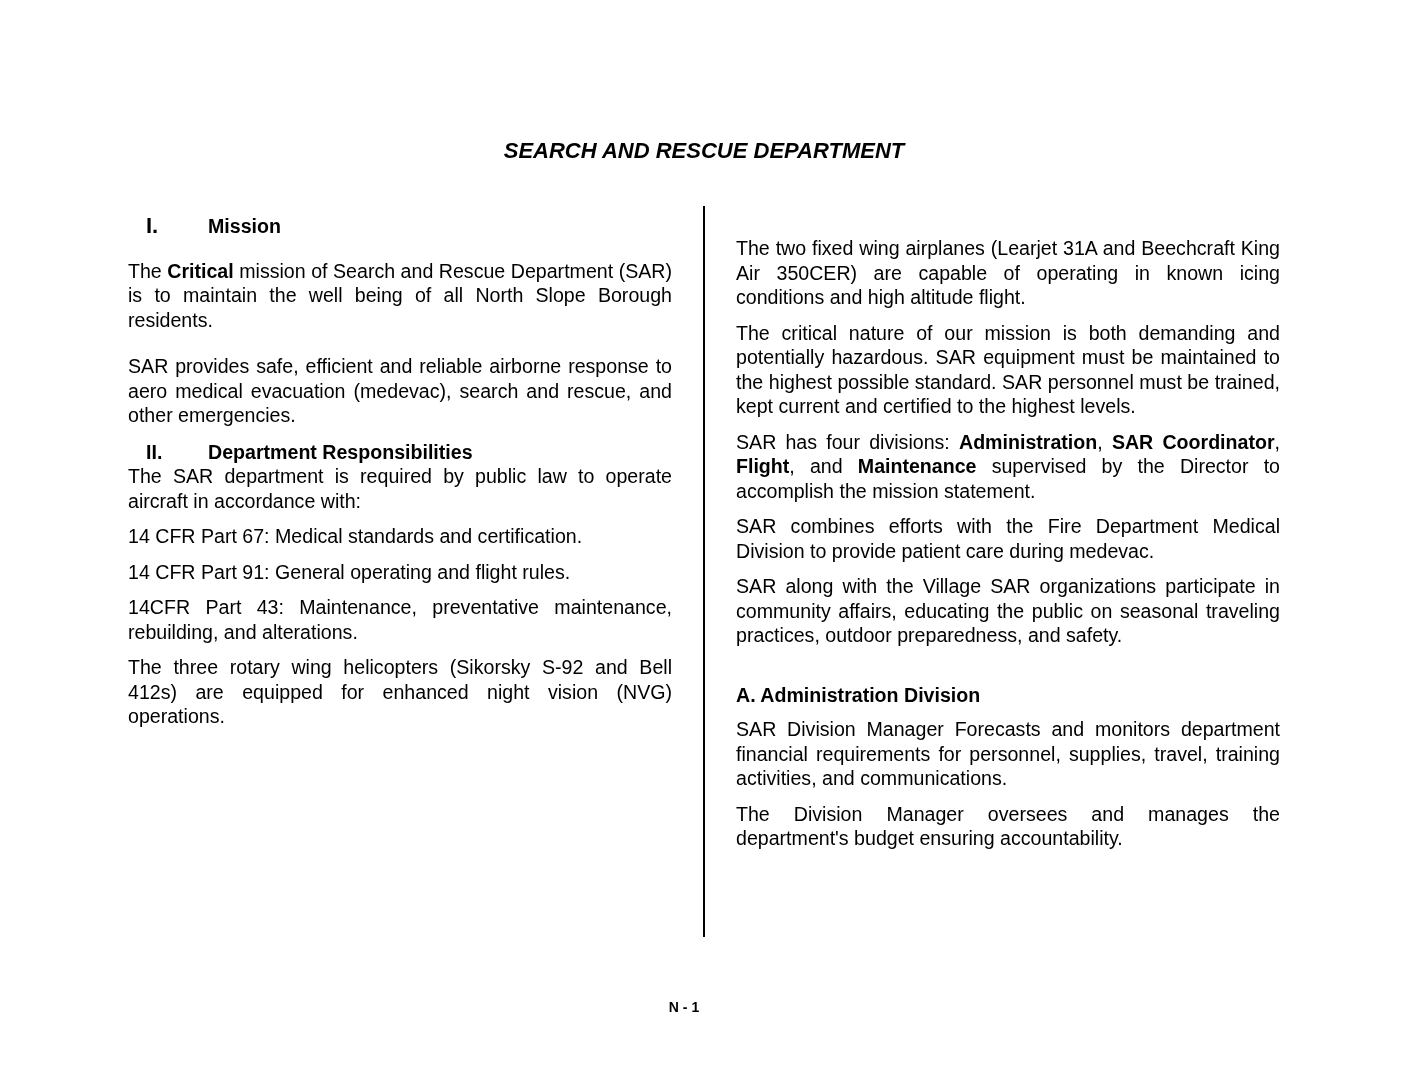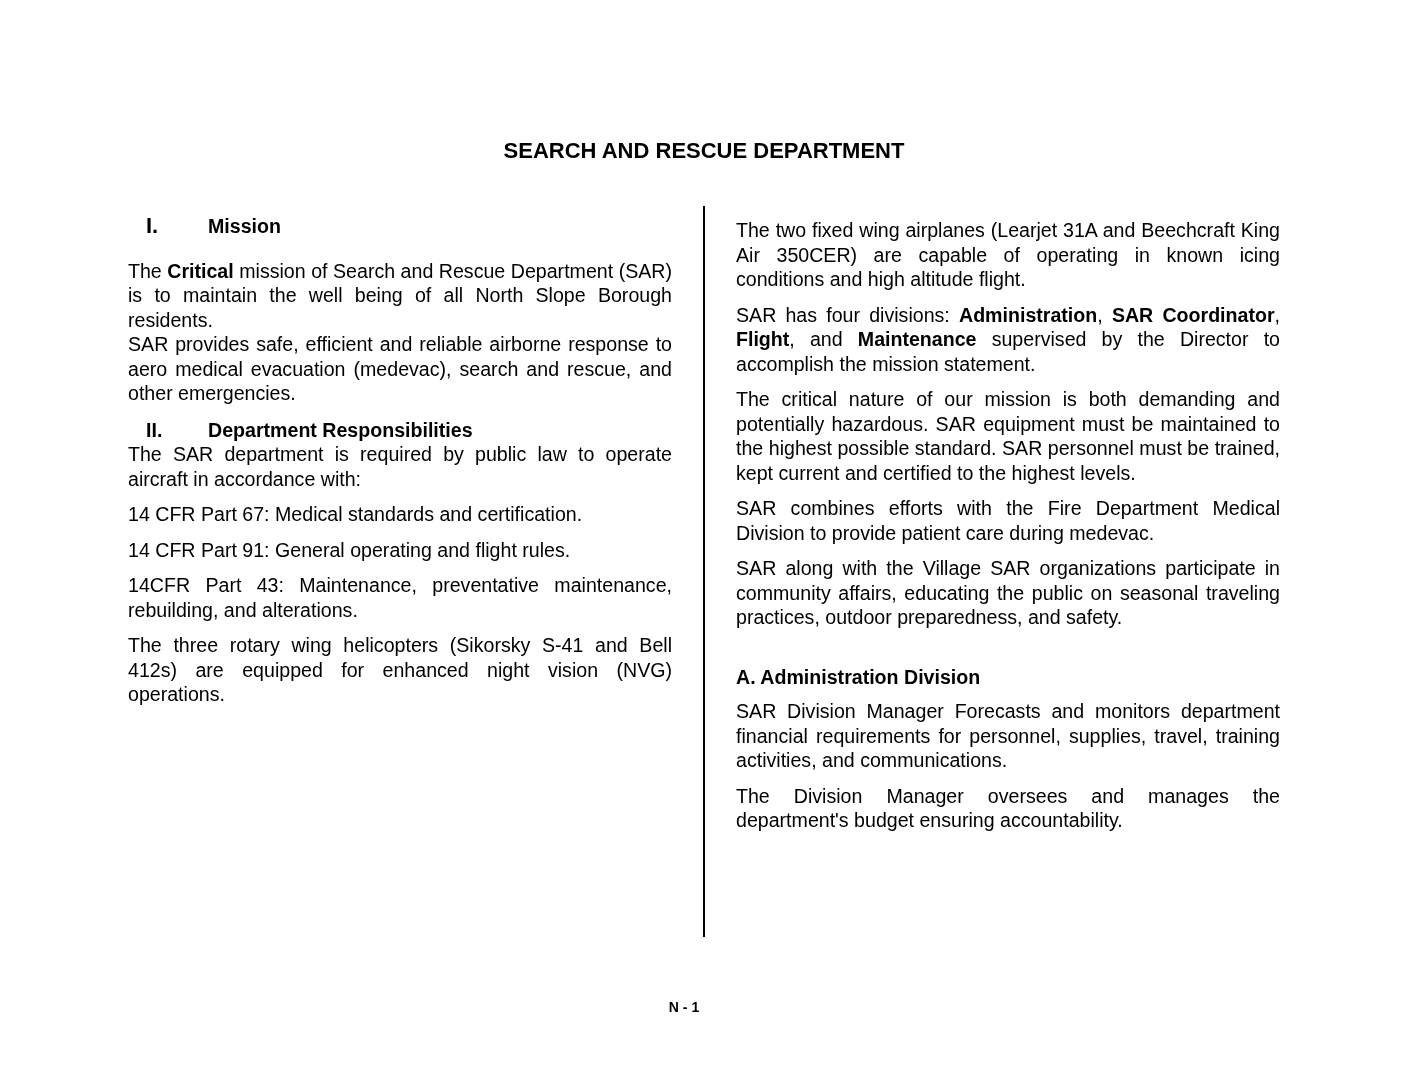--- a/index.html
+++ b/index.html
@@ -2,34 +2,34 @@
 <html><head>
 <meta charset="utf-8">
 <style>
   html, body { margin: 0; padding: 0; background: #ffffff; }
   body {
     width: 1408px; height: 1088px; position: relative; overflow: hidden;
     font-family: "Liberation Sans", sans-serif; color: #000;
   }
   .page-title {
     position: absolute; top: 138px; left: 0; width: 1408px; text-align: center;
-    font-size: 22px; font-weight: bold; letter-spacing: 0px; margin: 0;
+    font-size: 22px; font-weight: bold; letter-spacing: 0px; margin: 0; font-style: italic;
   }
   .col {
     position: absolute; top: 214px; width: 544px;
     font-size: 19.6px; line-height: 24.5px;
   }
   .col-left { left: 128px; }
   .col-right { left: 736px; }
   .divider {
     position: absolute; left: 703px; top: 206px; width: 2px; height: 731px; background: #000;
   }
   p { margin: 0; text-align: justify; }
   p.gap { margin-bottom: 11px; }
-  p.gap-big { }
+  p.gap-big { margin-bottom: 22px; }
   .sec-head {
     font-weight: bold; font-size: 19.6px; margin: 0; display: flex;
   }
   .sec-num { display: inline-block; width: 62px; padding-left: 18px; box-sizing: content-box; }
   .sec-num.big { font-size: 22px; }
   .sec-head.first { margin-bottom: 20px; }
   .sec-head.second { }
   .sub-head { font-weight: bold; margin: 0 0 10px 0; }
   b { font-weight: bold; }
   .page-num {
@@ -52,29 +52,29 @@
   <p class="gap-big" style="margin-bottom:12px">SAR provides safe, efficient and reliable airborne response to aero medical evacuation (medevac), search and rescue, and other emergencies.</p>
 
   <div class="sec-head second">
     <span class="sec-num">II.</span>
     <span>Department Responsibilities</span>
   </div>
   <p class="gap">The SAR department is required by public law to operate aircraft in accordance with:</p>
   <p class="gap">14 CFR Part 67: Medical standards and certification.</p>
   <p class="gap">14 CFR Part 91: General operating and flight rules.</p>
   <p class="gap">14CFR Part 43: Maintenance, preventative maintenance, rebuilding, and alterations.</p>
-  <p>The three rotary wing helicopters (Sikorsky S-41 and Bell 412s) are equipped for enhanced night vision (NVG) operations.</p>
+  <p>The three rotary wing helicopters (Sikorsky S-92 and Bell 412s) are equipped for enhanced night vision (NVG) operations.</p>
 </div>
 
 <div class="divider"></div>
 
-<div class="col col-right" style="top:218px">
+<div class="col col-right" style="top:236px">
   <p class="gap">The two fixed wing airplanes (Learjet 31A and Beechcraft King Air 350CER) are capable of operating in known icing conditions and high altitude flight.</p>
+  <p class="gap">The critical nature of our mission is both demanding and potentially hazardous. SAR equipment must be maintained to the highest possible standard. SAR personnel must be trained, kept current and certified to the highest levels.</p>
   <p class="gap"><span>SAR has four divisions: </span><b>Administration</b><span>, </span><b>SAR Coordinator</b><span>, </span><b>Flight</b><span>, and </span><b>Maintenance</b><span> supervised by the Director to accomplish the mission statement.</span></p>
-  <p class="gap">The critical nature of our mission is both demanding and potentially hazardous. SAR equipment must be maintained to the highest possible standard. SAR personnel must be trained, kept current and certified to the highest levels.</p>
   <p class="gap">SAR combines efforts with the Fire Department Medical Division to provide patient care during medevac.</p>
   <p>SAR along with the Village SAR organizations participate in community affairs, educating the public on seasonal traveling practices, outdoor preparedness, and safety.</p>
   <div class="spacer-right"></div>
   <div class="sub-head">A. Administration Division</div>
   <p class="gap">SAR Division Manager Forecasts and monitors department financial requirements for personnel, supplies, travel, training activities, and communications.</p>
   <p>The Division Manager oversees and manages the department's budget ensuring accountability.</p>
 </div>
 
 <div class="page-num">N - 1</div>
 

